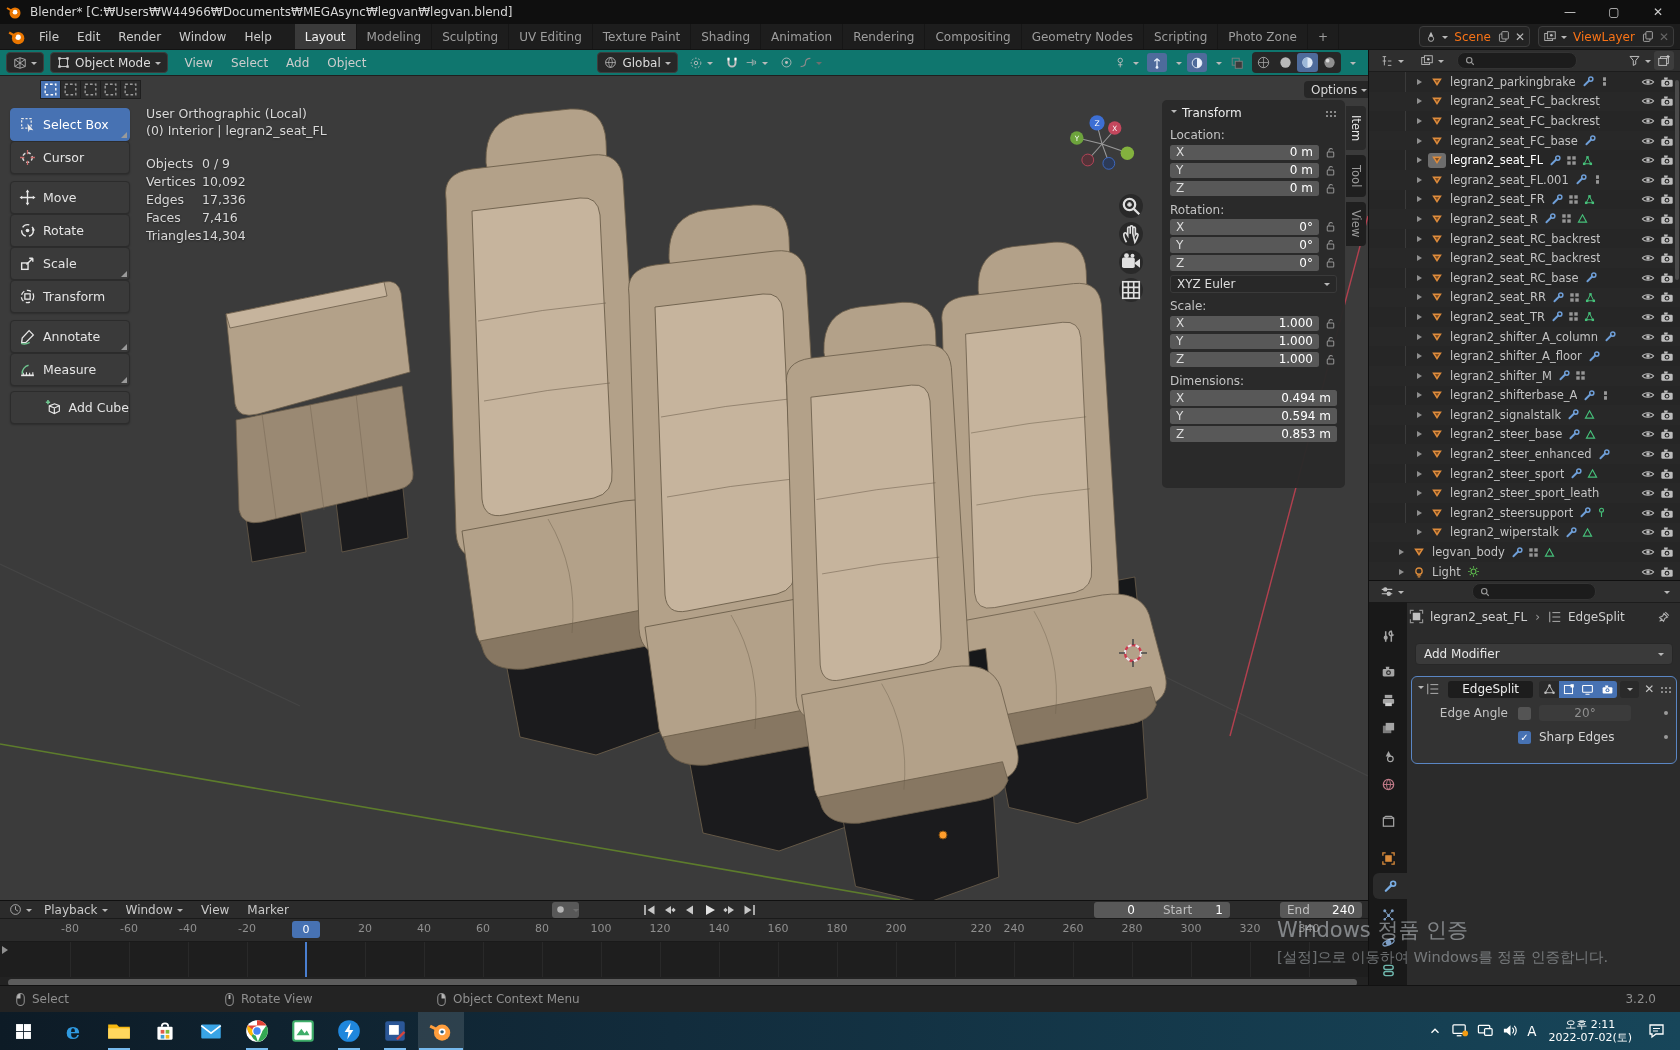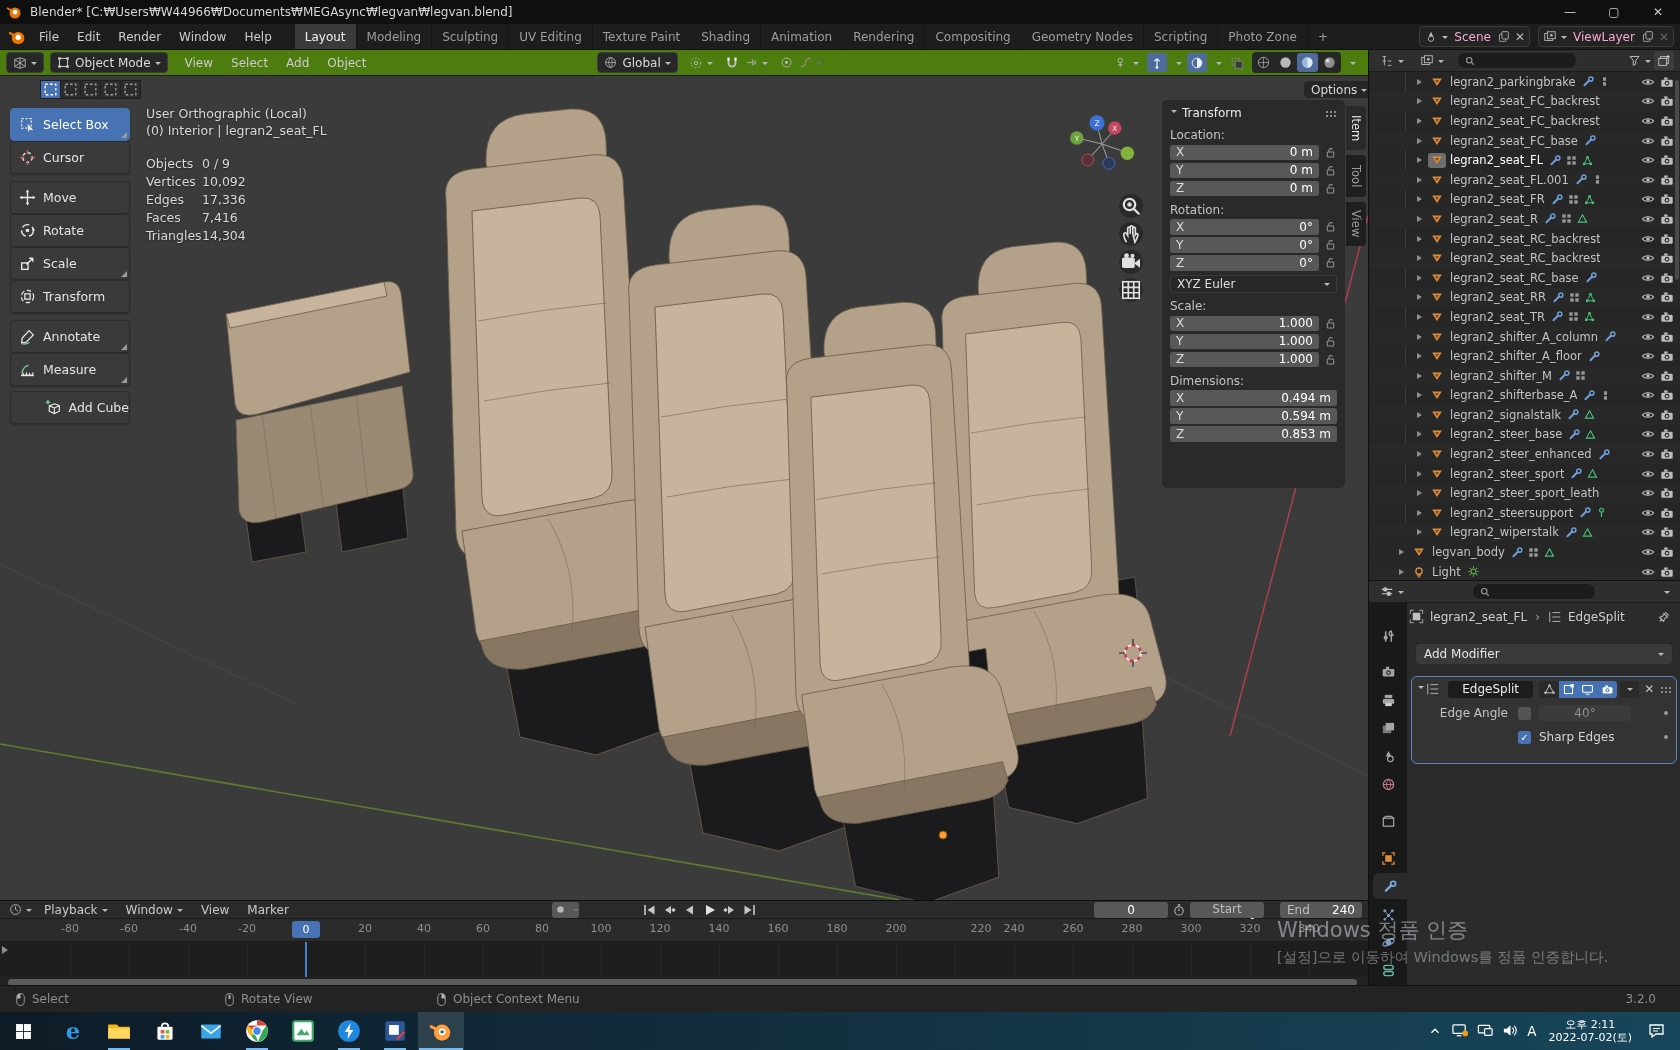--- a/index.html
+++ b/index.html
@@ -15,23 +15,23 @@
   
   #titlebar{left:0;top:0;width:1680px;height:24px;background:#0f0f0f;display:flex;align-items:center;}
   #titlebar .title{color:#d6d6d6;font-size:12px;margin-left:8px;}
   .winbtn{width:44px;height:24px;display:flex;align-items:center;justify-content:center;color:#cfcfcf;font-size:12px;}
   
   #topbar{left:0;top:24px;width:1680px;height:26px;background:#1d1d1d;display:flex;align-items:center;border-bottom:1px solid #131313;box-sizing:border-box;}
   .menu-item{padding:0 9px;color:#cdcdcd;height:100%;display:flex;align-items:center;}
   .wstab{padding:0 10px;color:#9d9d9d;height:100%;display:flex;align-items:center;border-right:1px solid #161616;}
   .wstab.active{background:#3a3a3a;color:#f0f0f0;}
   .selgroup{display:flex;align-items:center;background:#232323;border:1px solid #3c3c3c;border-radius:4px;height:19px;padding:0 4px;margin-left:8px;}
-  .selgroup .val{color:#f9a8d4;padding:0 6px;}
+  .selgroup .val{color:#f97316;padding:0 6px;}
   
-  #toolheader{left:0;top:50px;width:1368px;height:26px;background:#4d7c0f;border-bottom:1px solid #1f1f1f;box-sizing:border-box;display:flex;align-items:center;}
+  #toolheader{left:0;top:50px;width:1368px;height:26px;background:#0f766e;border-bottom:1px solid #1f1f1f;box-sizing:border-box;display:flex;align-items:center;}
   .pill{display:flex;align-items:center;background:#272727;border:1px solid #3d3d3d;border-radius:4px;height:19px;padding:0 6px;color:#dcdcdc;}
   .hbtn{display:flex;align-items:center;justify-content:center;height:19px;padding:0 3px;border-radius:3px;}
   .hbtn.on{background:#4e6b9b;}
   
   #viewport{left:0;top:76px;width:1368px;height:824px;background:#3b3b3b;overflow:hidden;}
   #scene{left:0;top:0;}
   .vinfo{color:#d8d8d8;font-size:12.5px;text-shadow:0 1px 2px rgba(0,0,0,.4);}
   .vstat-label{display:inline-block;width:56px;color:#d8d8d8;}
   
   .tbtn{position:absolute;left:10px;width:118px;height:31px;background:#3a3a3a;border:1px solid #2c2c2c;border-radius:4px;display:flex;align-items:center;color:#e4e4e4;font-size:12.5px;box-shadow:0 1px 2px rgba(0,0,0,.25);}
@@ -2258,21 +2258,21 @@
           </span>
         <span class="mtoggle" style="margin-left:3px;border-radius:3px;">
             <span class="caret" style="margin:0;"></span>
           </span>
         <span style="margin-left:5px;color:#c5c5c5;">✕</span>
         <span class="dots4" style="margin-left:6px;"></span>
       </div>
       <div class="modrow">
         <span style="width:88px;text-align:right;color:#c3c3c3;">Edge Angle</span>
         <span class="chk" style="margin-left:10px;"></span>
-        <span class="valfield" style="width:92px;margin-left:8px;">40°</span>
+        <span class="valfield" style="width:92px;margin-left:8px;">20°</span>
         <span class="dot"></span>
       </div>
       <div class="modrow">
         <span style="width:88px;"></span>
         <span class="chk on" style="margin-left:10px;">✓</span>
         <span style="margin-left:8px;color:#d5d5d5;">Sharp Edges</span>
         <span class="dot"></span>
       </div>
     </div>
   </div>
@@ -2350,21 +2350,21 @@
         </span>
       <span class="framepill" style="position:absolute;left:1094px;width:74px;justify-content:center;">0</span>
       <span class="ic" style="position:absolute;left:1172px;width:14px;height:14px;top:1.5px;">
           <svg viewBox="0 0 16 16">
             <g stroke="#b5b5b5" fill="none" stroke-width="1.2">
               <circle cx="8" cy="9" r="4.8"></circle>
               <path d="M8,9 V6.2 M6.4,2 h3.2 M8,2 V4"></path>
             </g>
           </svg>
         </span>
-      <span class="framepill" style="position:absolute;left:1190px;width:74px;padding:0 7px;box-sizing:border-box;flex-direction:column;">
+      <span class="framepill" style="position:absolute;left:1156px;width:74px;padding:0 7px;box-sizing:border-box;">
         <span style="color:#bdbdbd;">Start</span>
           <span style="margin-left:auto;">1</span>
       </span>
       <span class="framepill" style="position:absolute;left:1280px;width:82px;padding:0 7px;box-sizing:border-box;">
         <span style="color:#bdbdbd;">End</span>
           <span style="margin-left:auto;">240</span>
       </span>
     </div>
     <div id="tl-ruler">
         <span class="tick" style="left: 70px;">-80</span>

